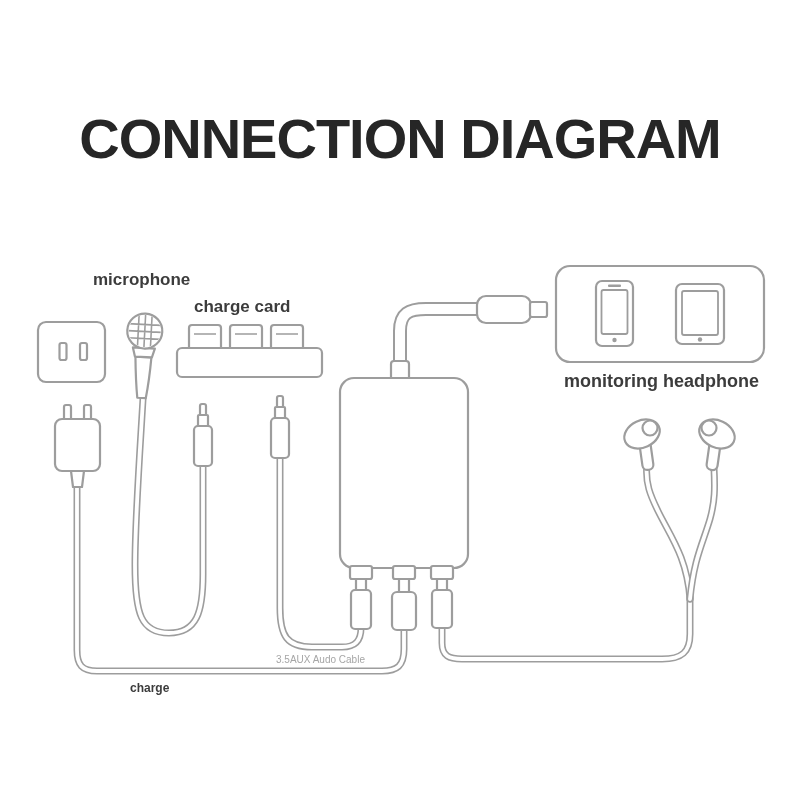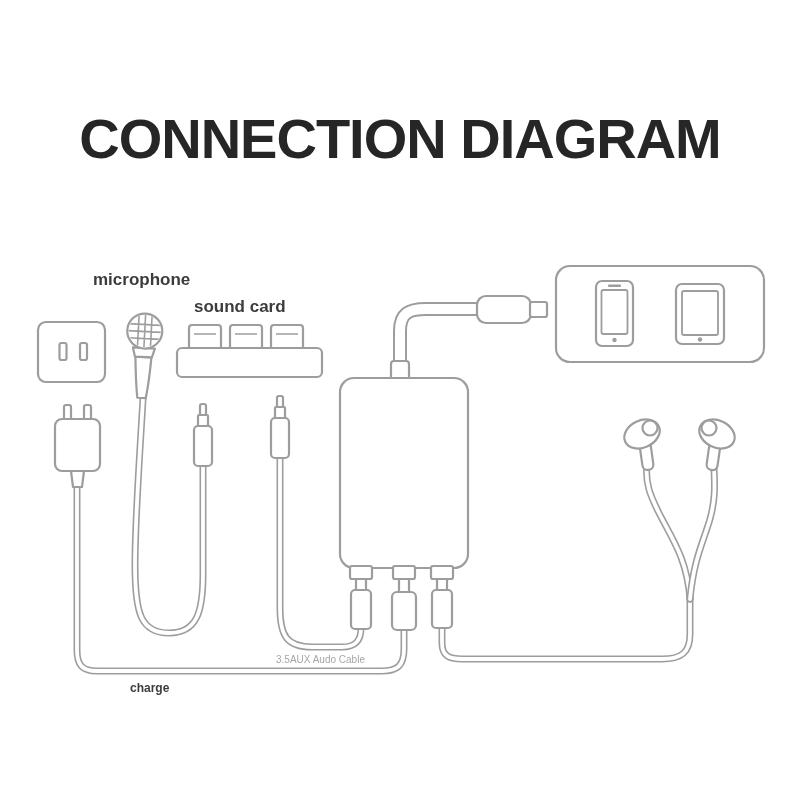--- a/index.html
+++ b/index.html
@@ -172,17 +172,18 @@
       </g>
       <g>
         <rect class="ln" x="708" y="440" width="11" height="30" rx="5" transform="rotate(8 713 455)"></rect>
         <ellipse class="ln" cx="717" cy="434" rx="18.5" ry="13.5" transform="rotate(25 717 434)"></ellipse>
         <circle class="ln" cx="709" cy="428" r="7.5"></circle>
       </g>
     </g>
   </svg>
 
   <div class="lbl" style="left:93px;top:270px">microphone</div>
-  <div class="lbl" style="left:194px;top:297px">sound card</div>
+  <div class="lbl" style="left:194px;top:297px">charge card</div>
+  <div class="lbl" style="left:564px;top:371px;font-size:18px">monitoring headphone</div>
   <div class="lbl" style="left:130px;top:681px;font-size:12px">charge</div>
   <div class="lbl small" style="left:276px;top:654px">3.5AUX Audo Cable</div>
 
 </div>
 
 </body></html>

